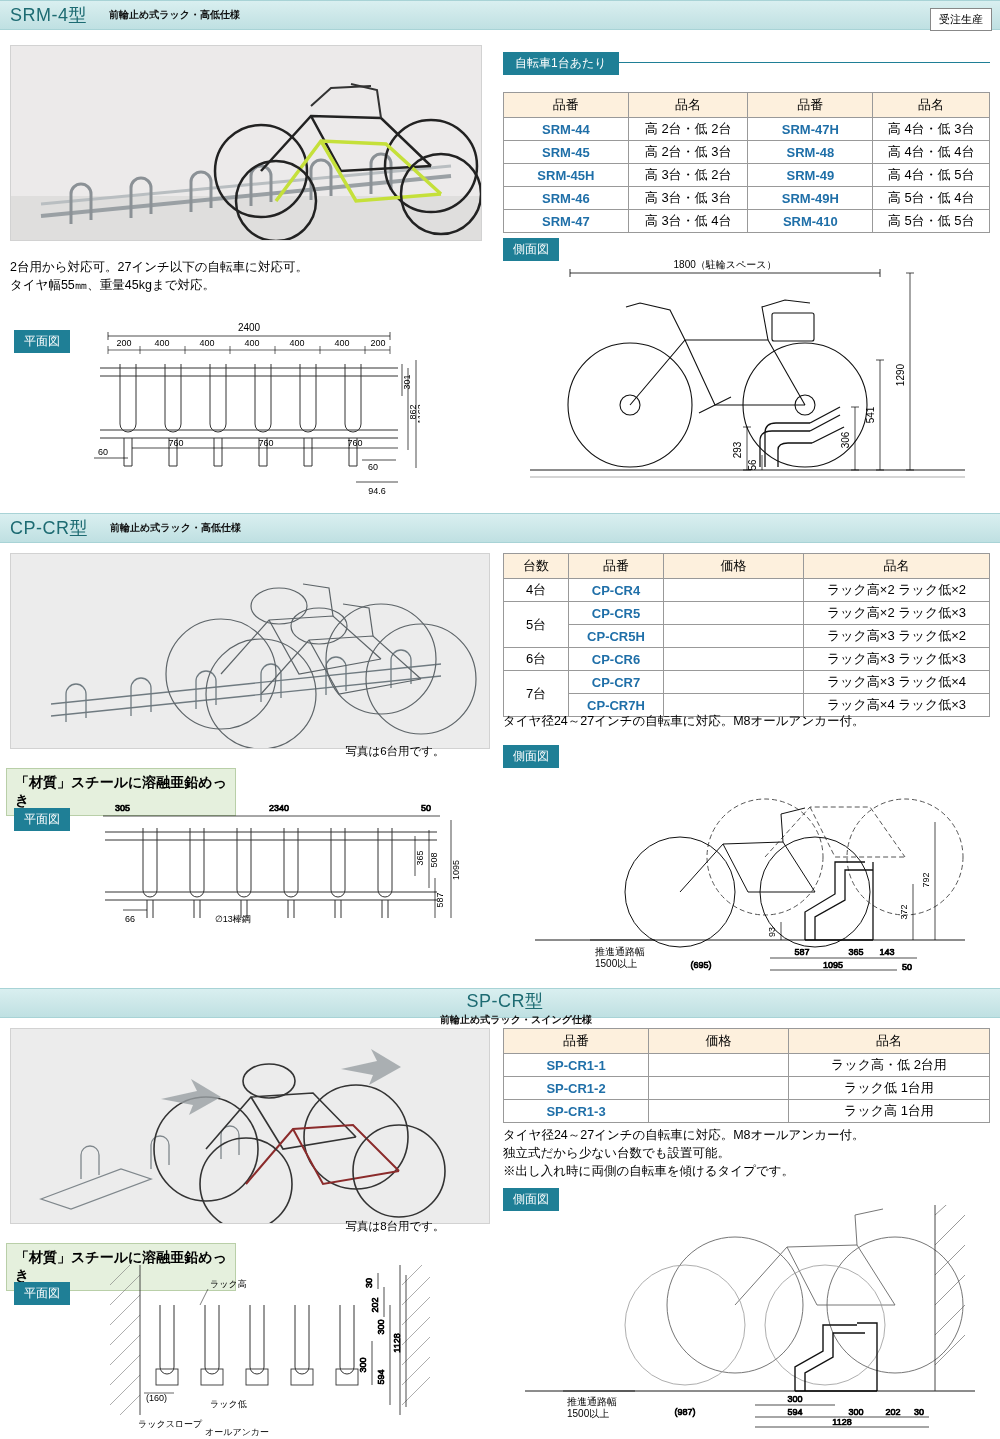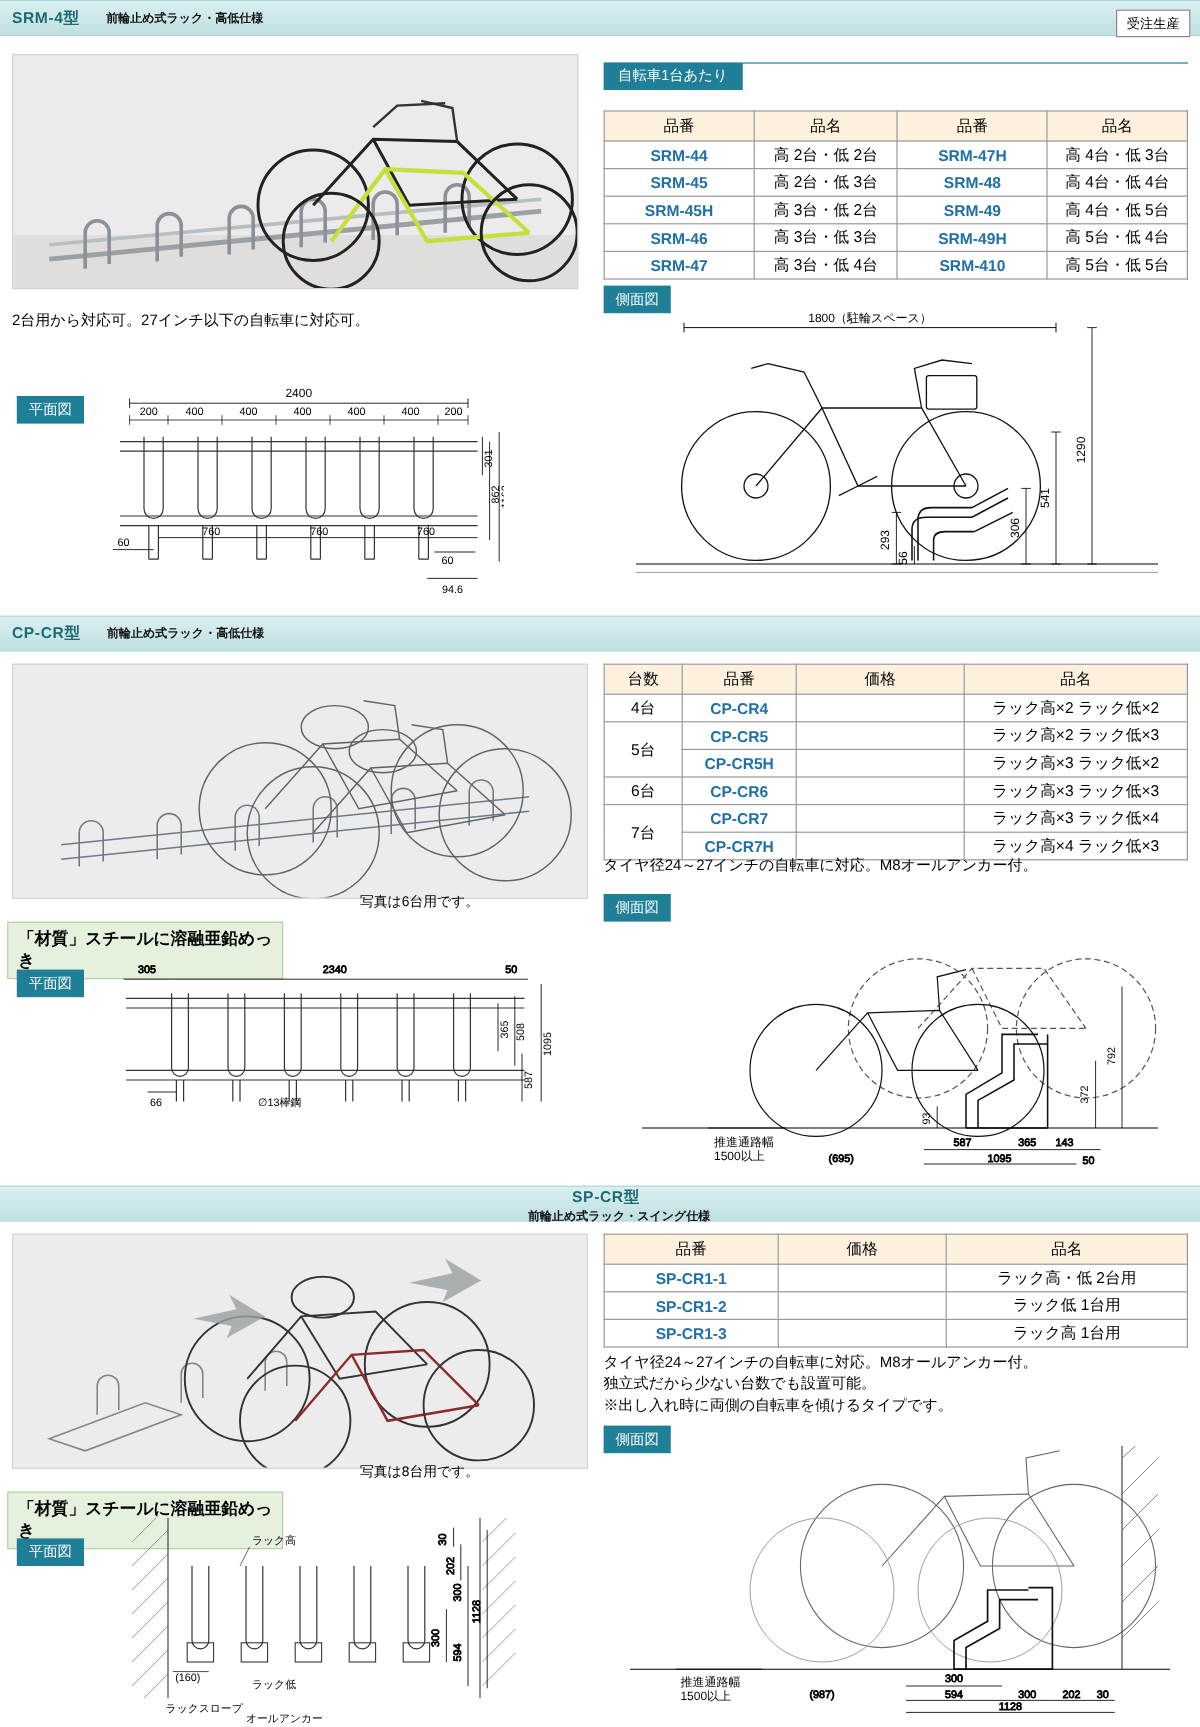--- a/index.html
+++ b/index.html
@@ -19,22 +19,22 @@
   .sec-head {
     display: flex;
     align-items: center;
     background: linear-gradient(to bottom, #d9eff0 0%, #cfe9ea 40%, #bfe0e2 100%);
     border-top: 1px solid #a8d3d6;
     border-bottom: 1px solid #a8d3d6;
     height: 30px;
     padding-left: 10px;
   }
   .sec-head .model {
-    font-size: 13px;
-    font-weight: bold;
+    font-size: 18px;
+    font-weight: normal;
     color: #1d6b72;
     letter-spacing: 0.5px;
   }
   .sec-head .desc {
     font-size: 10px;
     font-weight: bold;
     color: #111;
     margin-left: 22px;
   }
   .made-to-order {
@@ -85,41 +85,41 @@
     background: #fff;
   }
   td.code {
     color: #1f6fa8;
     font-weight: bold;
   }
 
   
   .per-bike {
     display: flex;
-    align-items: flex-start;
+    align-items: center;
   }
   .per-bike .line {
     flex: 1;
     border-bottom: 1px solid #1f7f96;
     height: 1px;
     margin-bottom: 3px;
   }
 
   .note { font-size: 12.5px; line-height: 1.45; }
 
   .material-box {
     background: #e5f0dd;
     border: 1px solid #b9cfa8;
     font-size: 14px;
     font-weight: bold;
     padding: 5px 8px;
     display: inline-block;
   }
 
-  .photo-cap { font-size: 11.5px; text-align: left; }
+  .photo-cap { font-size: 11.5px; text-align: center; }
 
   
   .photo {
     background: #e9e9e9;
     border: 1px solid #d2d2d2;
     position: relative;
     overflow: hidden;
   }
 
   .drawing { position: relative; }
@@ -165,20 +165,21 @@
       </g>
       <g stroke="#333" stroke-width="2" fill="none">
         <path d="M300 60 L320 42 L360 40"></path>
         <path d="M370 72 L366 44 L340 38"></path>
       </g>
     </svg>
   </div>
 
   <div style="position:absolute; left:10px; top:258px; width:480px;">
     <div class="note">2台用から対応可。27インチ以下の自転車に対応可。</div>
+    <div class="note">タイヤ幅55㎜、重量45kgまで対応。</div>
   </div>
 
   <div class="per-bike" style="position:absolute; left:503px; top:52px; width:487px;">
     <span class="tag">自転車1台あたり</span>
     <span class="line"></span>
   </div>
 
   <table class="spec" style="position:absolute; left:503px; top:92px; width:487px;">
     <thead>
       <tr>

